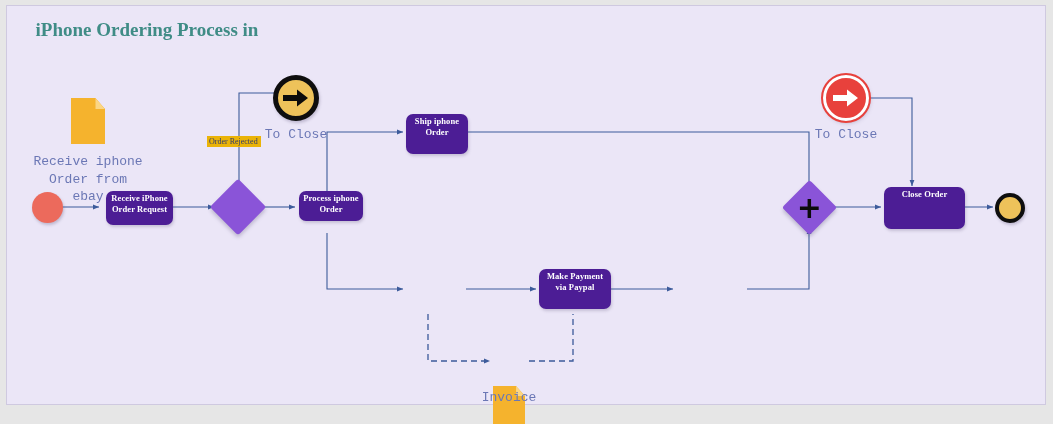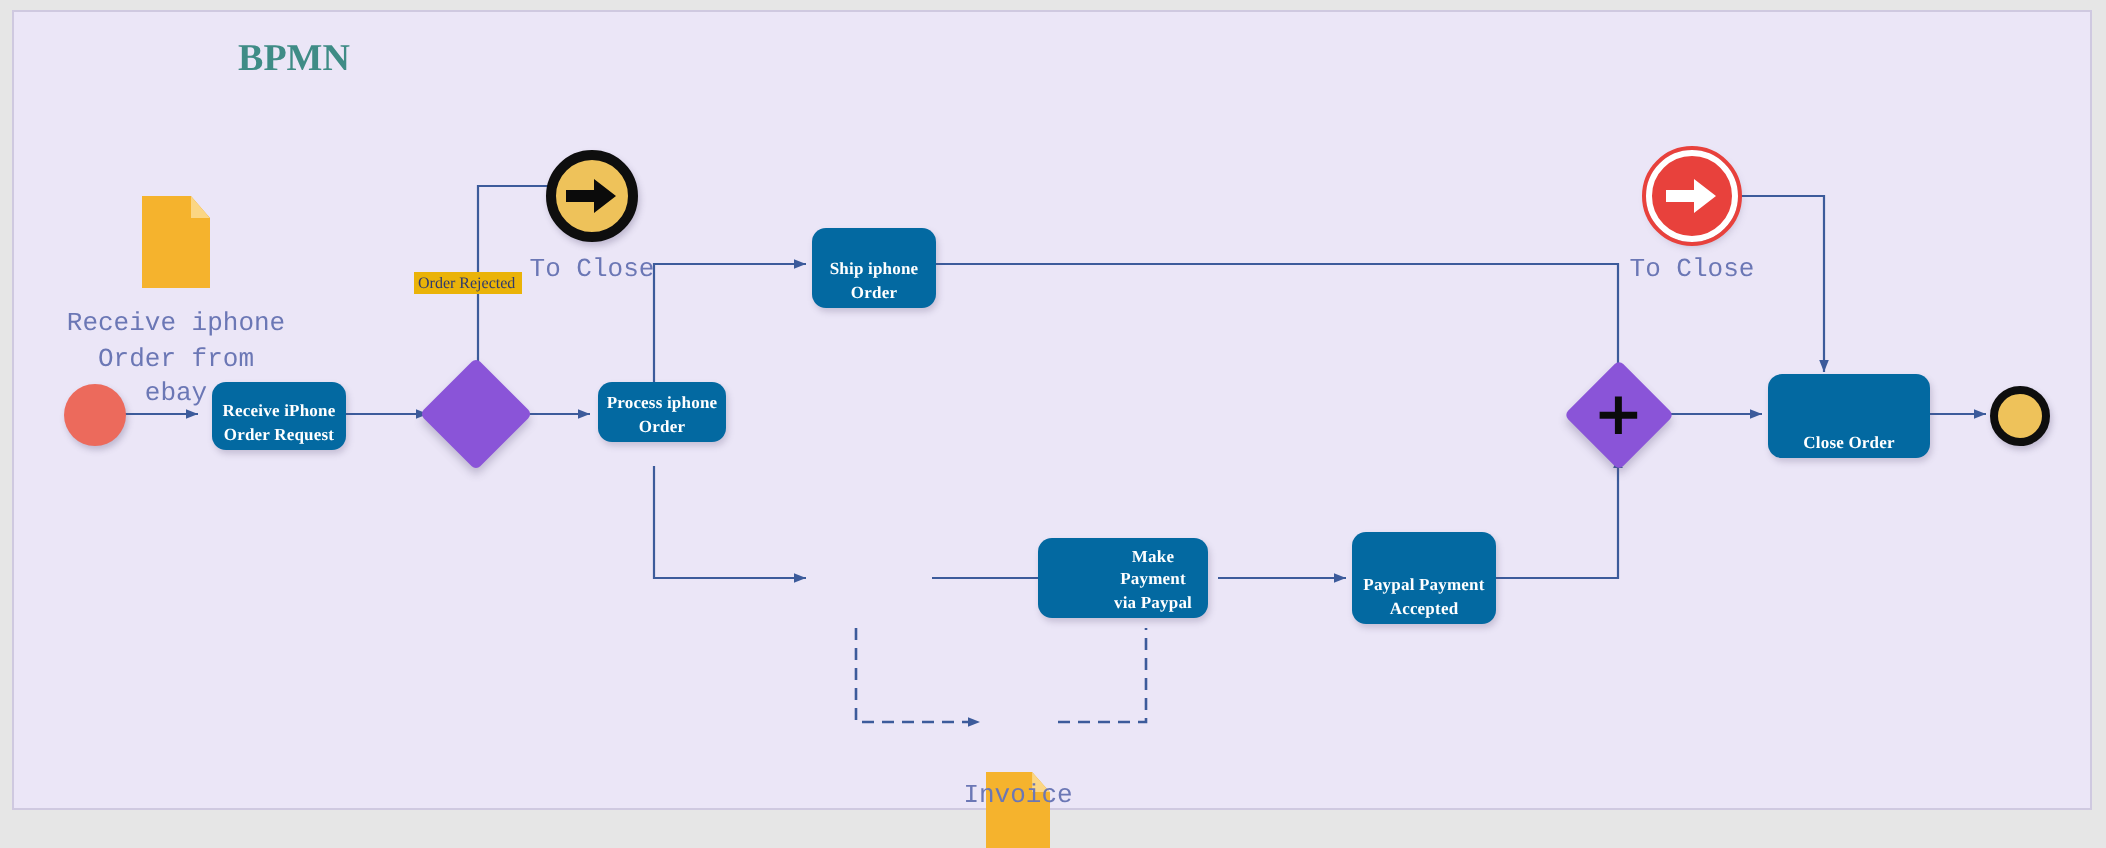--- a/index.html
+++ b/index.html
@@ -47,25 +47,25 @@
     text-align: center;
     color: #3f8c86;
     font-size: 19px;
     font-weight: bold;
     line-height: 1.25;
     font-family: "Liberation Serif", "DejaVu Serif", serif;
   }
 
   
   .task {
-    background: #0369a1;
+    background: #4c1d95;
     border-radius: 7px;
     color: #ffffff;
     display: flex;
-    align-items: flex-end;
+    align-items: flex-start;
     justify-content: center;
     text-align: center;
     font-size: 8.5px;
     font-weight: bold;
     line-height: 1.35;
     padding: 2px;
     box-shadow: 1px 2px 3px rgba(90,80,120,0.25);
     letter-spacing: 0.1px;
   }
 
@@ -202,21 +202,21 @@
 
     <g stroke="#3c5b9b" stroke-width="1.3" fill="none" stroke-dasharray="6,4">
 
       <path d="M421,308 L421,355 L483,355" marker-end="url(#arrow-dash)"></path>
 
       <path d="M522,355 L566,355 L566,308"></path>
     </g>
   </svg>
 
   <div id="diagram-title">
-    <div>BPMN</div>
+    <div>iPhone Ordering Process in</div>
   </div>
 
   <div class="node data-object" style="left:64px; top:92px; width:34px; height:46px;">
     <div class="fold"></div>
   </div>
   <div class="caption" style="left:26px; top:147px; width:110px;">
     <div>Receive iphone</div>
     <div>Order from ebay</div>
   </div>
 
@@ -252,33 +252,27 @@
   </div>
 
   <div class="node task" style="left:399px; top:108px; width:62px; height:40px;">
     <div>
       <div>Ship iphone</div>
       <div>Order</div>
     </div>
   </div>
 
 
-  <div class="node task" style="left:512px; top:263px; width:85px; height:40px;padding-left:32px;">
+  <div class="node task" style="left:532px; top:263px; width:72px; height:40px;">
     <div>
       <div>Make Payment</div>
       <div>via Paypal</div>
     </div>
   </div>
 
-  <div class="node task" style="left:669px; top:260px; width:72px; height:46px;">
-    <div>
-      <div>Paypal Payment</div>
-      <div>Accepted</div>
-    </div>
-  </div>
 
   <div class="node data-object" style="left:486px; top:334px; width:32px; height:42px;">
     <div class="fold"></div>
   </div>
   <div class="caption" style="left:462px; top:383px; width:80px;">
     <div>Invoice</div>
   </div>
 
   <div class="node gateway" style="left:783px; top:182px; width:39px; height:39px;">
     <span class="marker">+</span>

